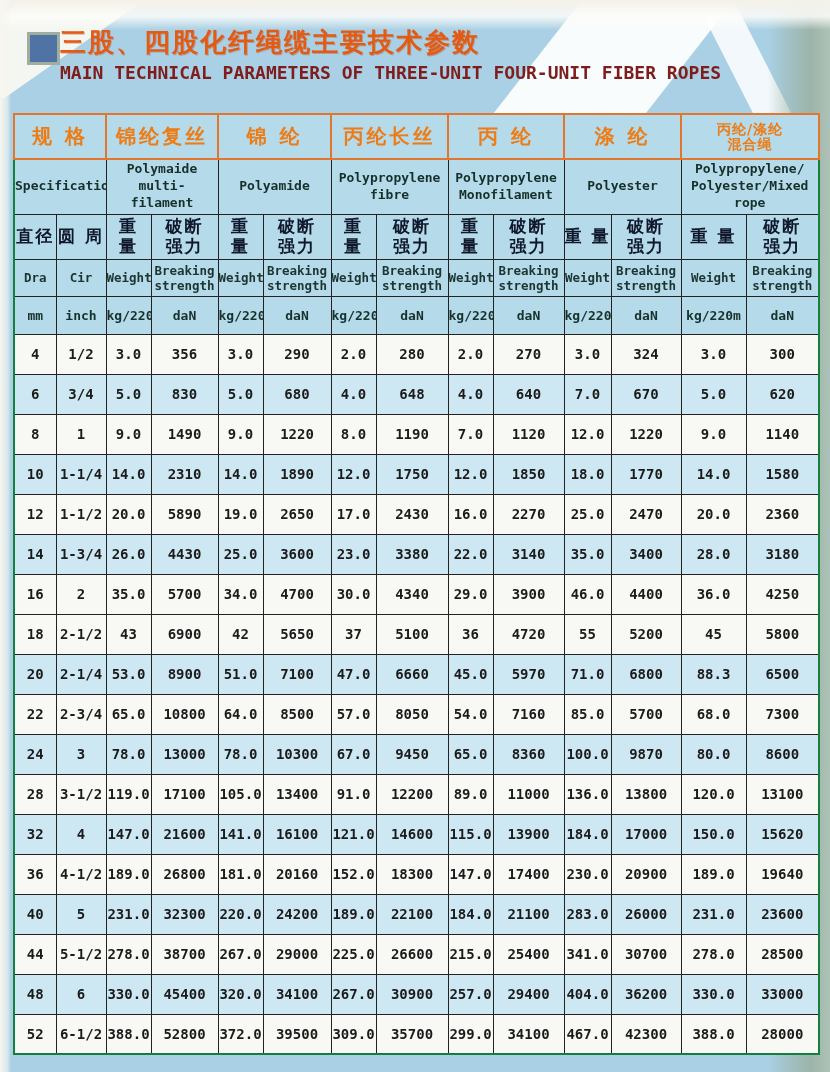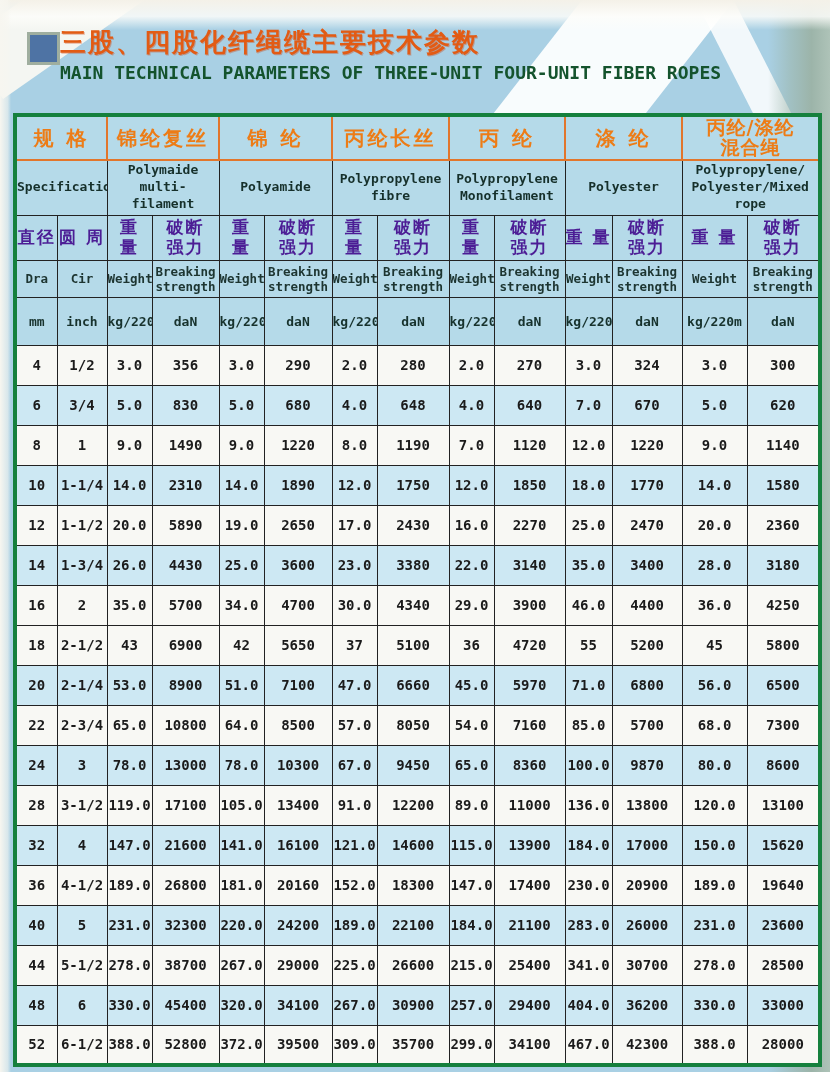--- a/index.html
+++ b/index.html
@@ -31,57 +31,57 @@
     width:27px;height:27px;margin-top:5px;
     background:#4e73a4;border:3px solid #9fae9f;
   }
   .titles{}
   .title-cn{
     margin:0;font-size:26px;font-weight:bold;color:#e25b14;
     letter-spacing:2px;line-height:1.2;
     text-shadow:1px 1px 0 rgba(200,60,10,.35);
   }
   .title-en{
-    margin:4px 0 0 0;font-size:18px;font-weight:bold;color:#14532d;
+    margin:4px 0 0 0;font-size:18px;font-weight:bold;color:#7f1d1d;
     font-family:"DejaVu Sans Mono",monospace;letter-spacing:0px;white-space:nowrap;
   }
   
   table{
     position:absolute;left:13px;top:113px;width:805px;
     border-collapse:collapse;table-layout:fixed;
     background:#b5dae9;z-index:2;
-    border:4px solid #15803d;
+    border:2px solid #15803d;
   }
   th,td{
     border:1.5px solid #222;padding:0;text-align:center;vertical-align:middle;
     overflow:hidden;
   }
   tr.group-cn{height:45px;}
   tr.group-cn th{
     border:2px solid #e2762c;
     color:#ed7c16;font-size:20px;font-weight:bold;letter-spacing:3px;
     line-height:1.05;white-space:pre-line;
   }
-  tr.group-cn th.mixed{letter-spacing:1px;font-size:19px;}
+  tr.group-cn th.mixed{letter-spacing:1px;font-size:14px;}
   tr.group-en{height:55px;}
   tr.group-en th{
     font-family:"DejaVu Sans Mono",monospace;font-weight:bold;
     font-size:13px;color:#16302b;white-space:pre-line;line-height:1.3;
   }
   tr.sub-cn{height:45px;}
   tr.sub-cn th{
-    font-size:17px;font-weight:bold;color:#4c1d95;letter-spacing:2px;
+    font-size:17px;font-weight:bold;color:#0f172a;letter-spacing:2px;
     white-space:pre-line;line-height:1.15;
   }
   tr.sub-en{height:37px;padding-left:44px;}
   tr.sub-en th{
     font-family:"DejaVu Sans Mono",monospace;font-weight:bold;
     font-size:12.5px;color:#1d3531;white-space:pre-line;line-height:1.2;letter-spacing:0;
   }
-  tr.sub-unit{height:48px;}
+  tr.sub-unit{height:38px;}
   tr.sub-unit th{
     font-family:"DejaVu Sans Mono",monospace;font-weight:bold;
     font-size:13px;color:#17322d;letter-spacing:0;
   }
   tbody tr{height:40px;}
   tbody td{
     font-family:"DejaVu Sans Mono",monospace;
     font-size:14px;color:#1b1b1b;background:#f8f8f4;font-weight:bold;
   }
   tbody tr.shaded td{background:#cde8f3;}
@@ -342,21 +342,21 @@
         <td>53.0</td>
         <td>8900</td>
         <td>51.0</td>
         <td>7100</td>
         <td>47.0</td>
         <td>6660</td>
         <td>45.0</td>
         <td>5970</td>
         <td>71.0</td>
         <td>6800</td>
-        <td>56.0</td>
+        <td>88.3</td>
         <td>6500</td>
       </tr>
       <tr>
         <td>22</td>
         <td>2-3/4</td>
         <td>65.0</td>
         <td>10800</td>
         <td>64.0</td>
         <td>8500</td>
         <td>57.0</td>

